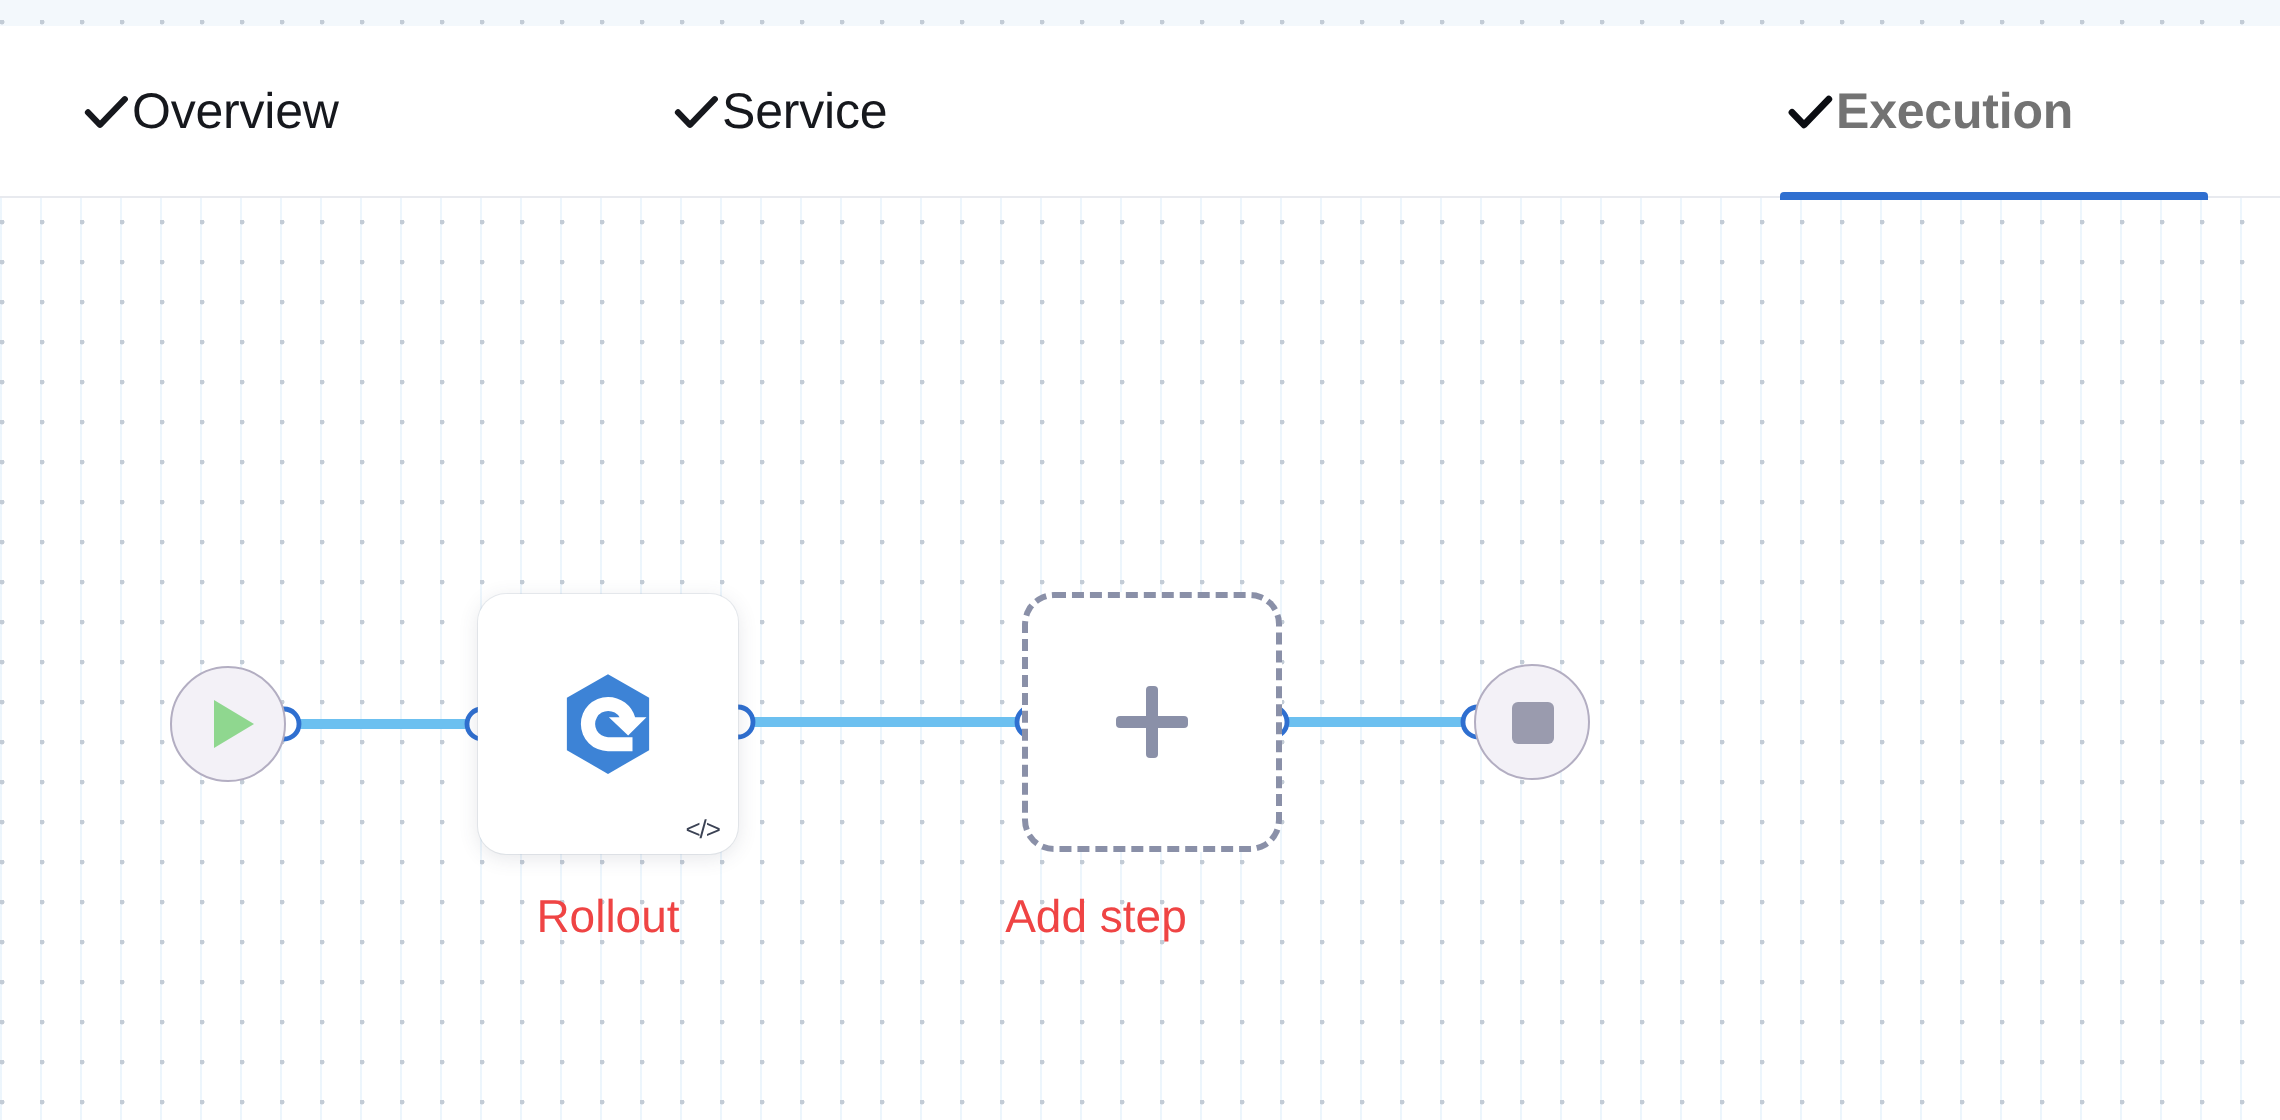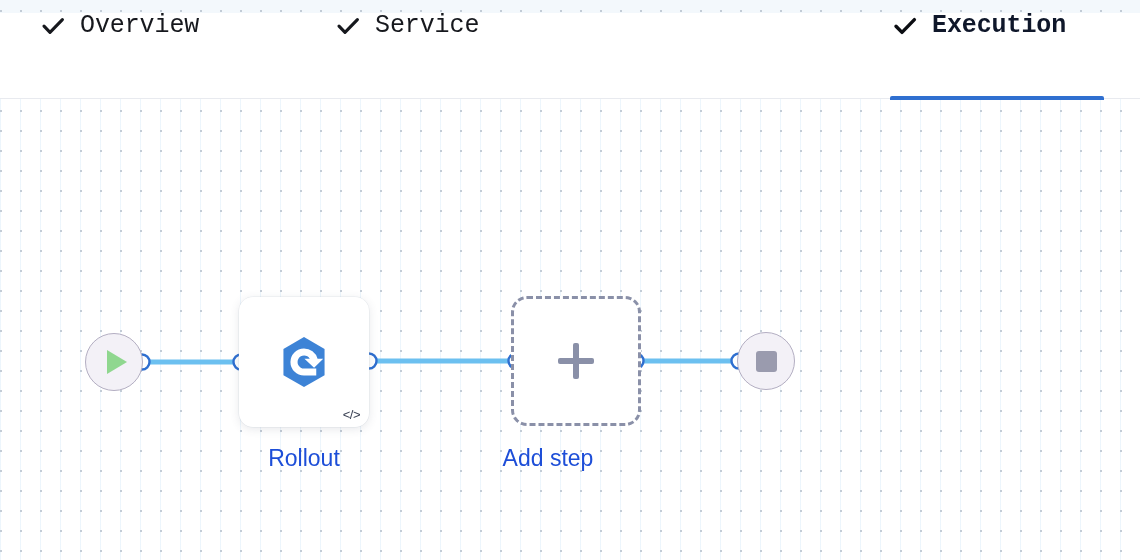--- a/index.html
+++ b/index.html
@@ -59,43 +59,42 @@
     height: 86px;
     background: #ffffff;
     border-bottom: 1px solid #e8eaef;
     box-sizing: border-box;
   }
   .tab {
     position: absolute;
     top: 0;
     height: 86px;
     display: flex;
-    gap: 14px;
+    align-items: center;
     padding: 0 2px;
     cursor: pointer;
     user-select: none;
-    font-family: Liberation Mono, monospace;
   }
   .tab .check {
     display: block;
     width: 26px;
     height: 26px;
     flex: 0 0 auto;
   }
   .tab .check svg { display: block; }
   .tab .tab-label {
     font-size: 25px;
     line-height: 1;
     color: #16181d;
     white-space: nowrap;
     letter-spacing: -0.1px;
   }
   .tab.is-active .tab-label {
     font-weight: bold;
-    color: #0f172a;
+    color: #737373;
   }
   .tab-underline {
     position: absolute;
     left: 0;
     bottom: -1px;
     height: 4px;
     width: 100%;
     background: #2f6fd0;
     border-radius: 2px 2px 0 0;
   }
@@ -208,21 +207,21 @@
   .add-plus::after {
     top: 0; left: 15px; height: 36px; width: 6px;
   }
 
   
   .node-label {
     position: absolute;
     text-align: center;
     font-size: 23px;
     line-height: 42px;
-    color: #1d4ed8;
+    color: #ef4444;
     white-space: nowrap;
     user-select: none;
   }
   .node-label .l2 { display: block; }
 </style>
 </head>
 <body>
 
 <div id="app">
 

